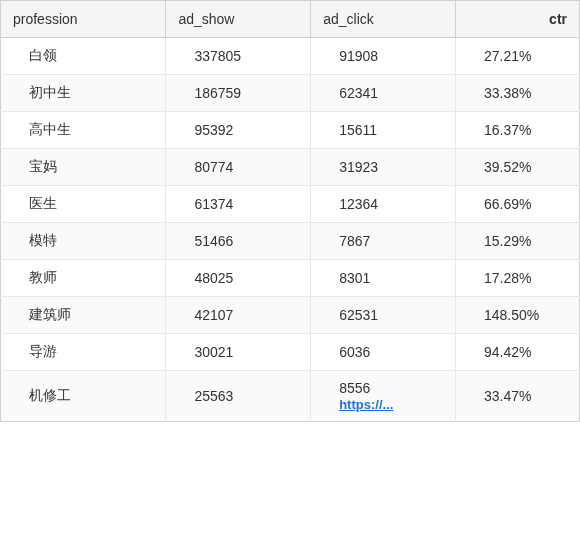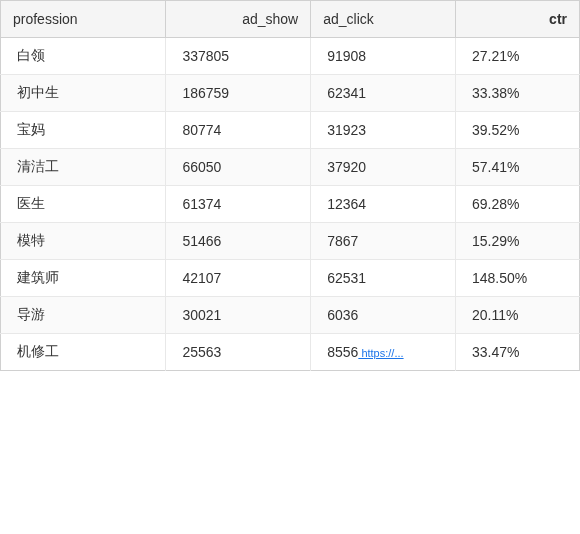--- a/index.html
+++ b/index.html
@@ -40,21 +40,21 @@
       border-right: 1px solid #d0d0d0;
       margin-top: 12px;
     }
 
     th:last-child {
       border-right: none;
       font-weight: bold;
     }
 
     td {
-      padding: 9px 16px;
+      padding: 9px 28px;
       color: #333;
       border-bottom: 1px solid #e8e8e8;
       border-right: 1px solid #e8e8e8;
       margin-left: 36px;
     }
 
     td:last-child {
       border-right: none;
     }
 
@@ -69,40 +69,40 @@
     tbody tr:nth-child(odd) {
       background: #fff;
     }
 
     .col-profession {
       width: 160px;
     }
 
     .col-ad-show {
       width: 140px;
-      text-align: right;
     }
 
     .col-ad-click {
       width: 140px;
     }
 
     .col-ctr {
       width: 120px;
       text-align: right;
     }
 
     td.num {
       text-align: left;
     }
 
     .watermark {
-      font-size: 11px;
+      font-size: 13px;
       color: #1a73e8;
       text-decoration: underline;
+      font-weight: bold;
     }
   </style>
 </head>
 <body>
 
 <div class="table-container">
   <table>
     <thead>
       <tr>
         <th class="col-profession">profession</th>
@@ -118,54 +118,60 @@
           <td class="num">91908</td>
           <td class="num">27.21%</td>
         </tr>
         <tr>
           <td>初中生</td>
           <td class="num">186759</td>
           <td class="num">62341</td>
           <td class="num">33.38%</td>
         </tr>
         <tr>
+          <td>高中生</td>
+          <td class="num">95392</td>
+          <td class="num">15611</td>
+          <td class="num">16.37%</td>
+        </tr>
+        <tr>
           <td>宝妈</td>
           <td class="num">80774</td>
           <td class="num">31923</td>
           <td class="num">39.52%</td>
         </tr>
         <tr>
-          <td>清洁工</td>
-          <td class="num">66050</td>
-          <td class="num">37920</td>
-          <td class="num">57.41%</td>
-        </tr>
-        <tr>
           <td>医生</td>
           <td class="num">61374</td>
           <td class="num">12364</td>
-          <td class="num">69.28%</td>
+          <td class="num">66.69%</td>
         </tr>
         <tr>
           <td>模特</td>
           <td class="num">51466</td>
           <td class="num">7867</td>
           <td class="num">15.29%</td>
+        </tr>
+        <tr>
+          <td>教师</td>
+          <td class="num">48025</td>
+          <td class="num">8301</td>
+          <td class="num">17.28%</td>
         </tr>
         <tr>
           <td>建筑师</td>
           <td class="num">42107</td>
           <td class="num">62531</td>
           <td class="num">148.50%</td>
         </tr>
         <tr>
           <td>导游</td>
           <td class="num">30021</td>
           <td class="num">6036</td>
-          <td class="num">20.11%</td>
+          <td class="num">94.42%</td>
         </tr>
         <tr>
           <td>机修工</td>
           <td class="num">25563</td>
           <td class="num"><span>8556</span><span class="watermark"> https://...</span></td>
           <td class="num">33.47%</td>
         </tr>
       </tbody>
   </table>
 </div>

